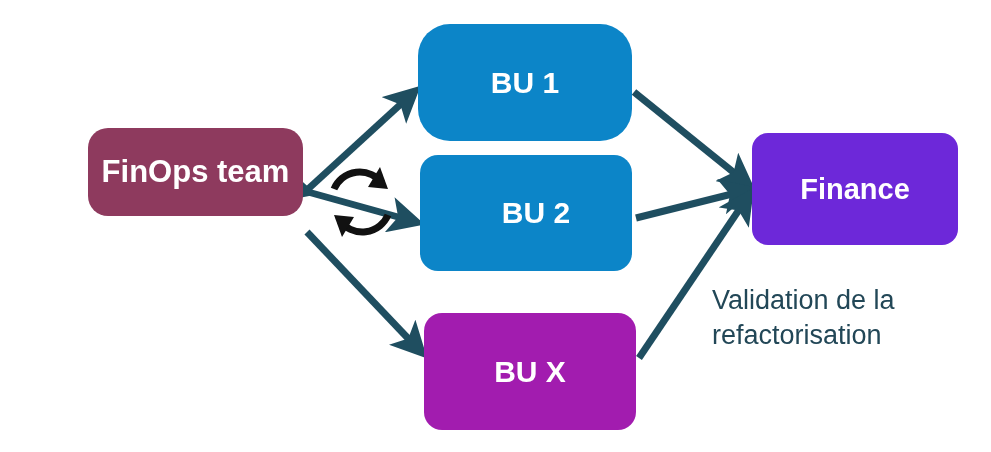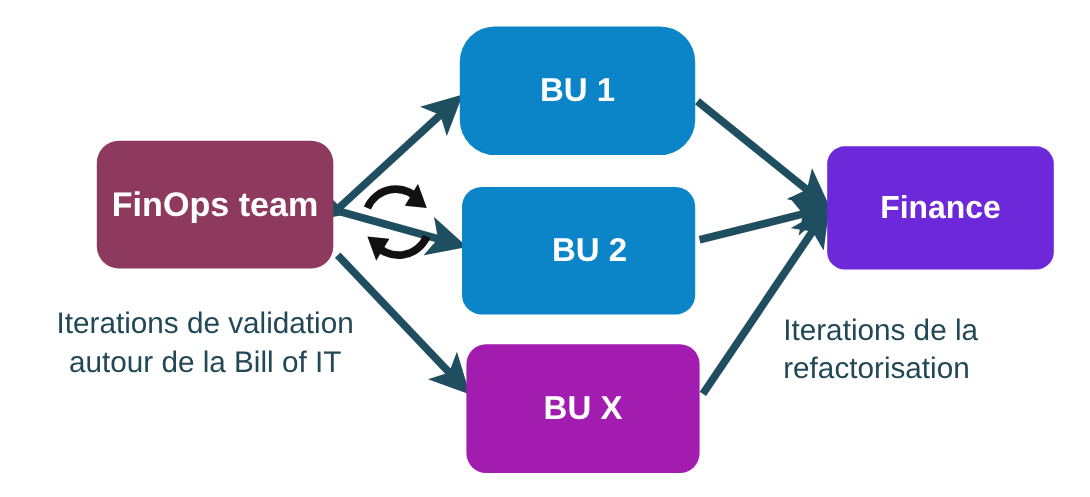--- a/index.html
+++ b/index.html
@@ -34,37 +34,37 @@
     color: #ffffff;
     font-weight: bold;
     line-height: 1.12;
     border-radius: 18px;
     box-sizing: border-box;
   }
   .node-finops {
     left: 88px;
     top: 128px;
     width: 215px;
-    height: 116px;
+    height: 88px;
     background: #8e3a5e;
     font-size: 31px;
     border-radius: 20px;
   }
   .node-bu1 {
     left: 418px;
     top: 24px;
     width: 214px;
     height: 117px;
     background: #0c85c8;
     font-size: 30px;
     border-radius: 32px;
   }
   .node-bu2 {
     left: 420px;
-    top: 170px;
+    top: 155px;
     width: 212px;
     height: 116px;
     background: #0c85c8;
     font-size: 30px;
     padding-left: 20px;
   }
   .node-bux {
     left: 424px;
     top: 313px;
     width: 212px;
@@ -161,19 +161,17 @@
   </div>
 
   <div class="node node-bux">
     <span>BU X</span>
   </div>
 
   <div class="node node-finance">
     <span>Finance</span>
   </div>
 
-  <div class="caption caption-left">Iterations de validation
-autour de la Bill of IT</div>
 
-  <div class="caption caption-right">Iterations de la
+  <div class="caption caption-right">Validation de la
 refactorisation</div>
 
 </div>
 
 </body></html>

